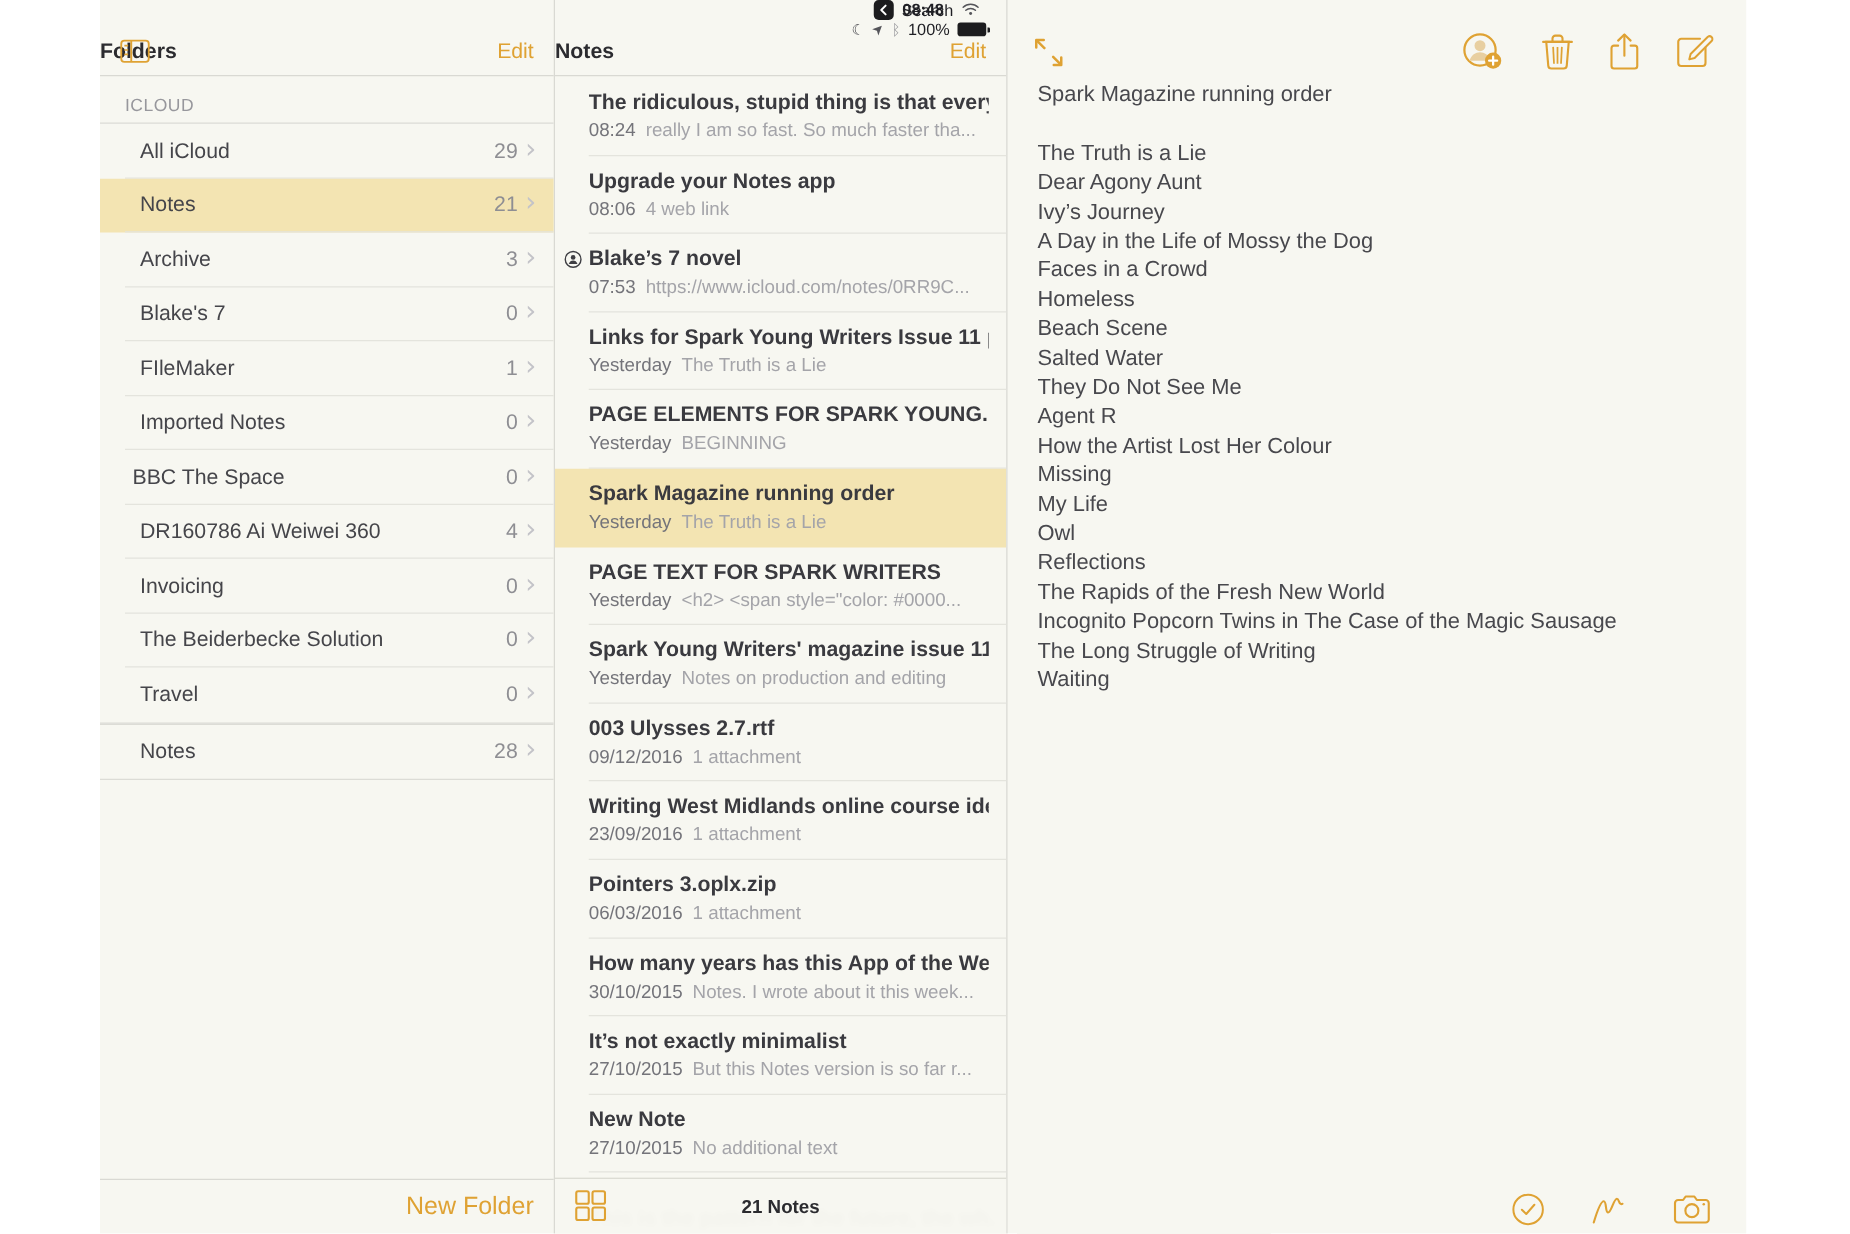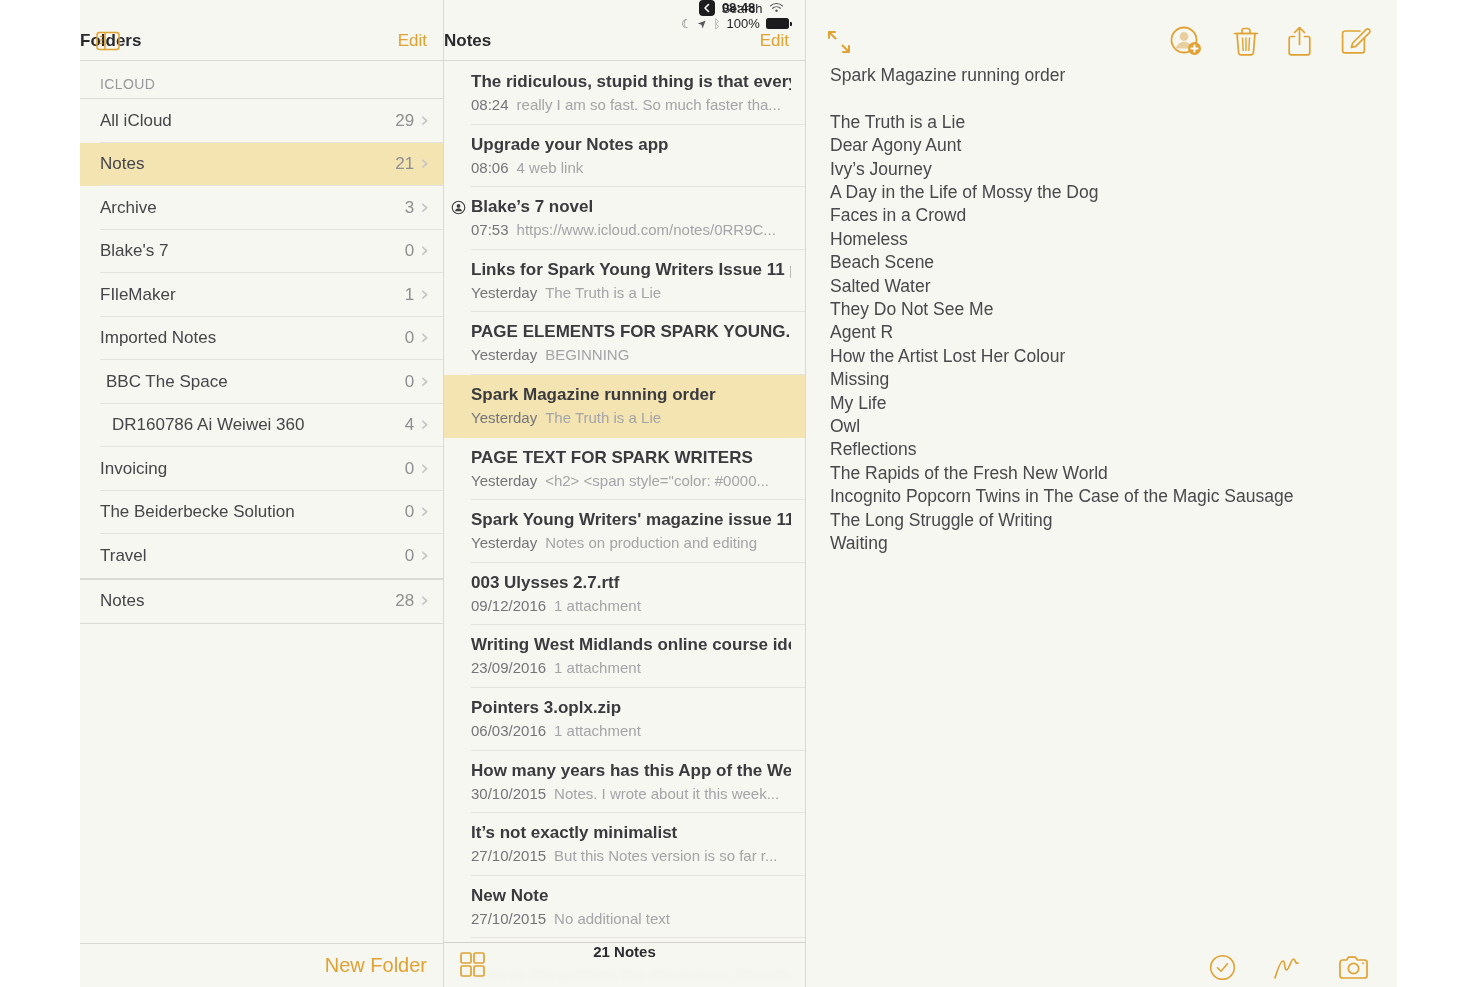--- a/index.html
+++ b/index.html
@@ -32,21 +32,21 @@
                 border-bottom:1px solid #d9d9d3;position:relative;padding:0 16px;box-sizing:border-box;}
   .panel-title{position:absolute;left:0;right:0;text-align:left;font-size:17px;font-weight:700;color:#2b2b2f;}
   .edit-btn{margin-left:auto;font-size:17px;color:#dfa233;z-index:2;}
   .sidebar-toggle{z-index:2;display:flex;align-items:center;}
 
   
   .folder-scroll{position:absolute;top:62px;bottom:44px;left:0;right:0;overflow:hidden;}
   .fsection-header{padding:14px 0 6px 20px;font-size:14px;color:#97979c;letter-spacing:.4px;}
   .fsection-header.second{padding-top:26px;}
   .frows{border-top:1px solid #dcdcd6;border-bottom:1px solid #dcdcd6;}
-  .frow{position:relative;height:43.5px;display:flex;align-items:center;padding-left:20px;box-sizing:border-box;}
+  .frow{position:relative;height:43.5px;display:flex;align-items:center;padding-left:32px;box-sizing:border-box;}
   .frow::after{content:"";position:absolute;left:20px;right:0;bottom:0;height:1px;background:#e4e4dd;}
   .frow:last-child::after{display:none;}
   .frow.ind1{padding-left:26px;}
   .frow.ind2{padding-left:32px;}
   .frow.selected{background:#f3e4b2;}
   .fname{font-size:17px;color:#45454a;}
   .fcount{margin-left:auto;font-size:17px;color:#8e8e93;}
   .chev{color:#c3c3c8;font-size:22px;line-height:1;margin:0 14px 2px 6px;font-family:"DejaVu Sans",sans-serif;}
 
   .folders-footer{position:absolute;left:0;right:0;bottom:0;height:44px;border-top:1px solid #d9d9d3;
@@ -61,21 +61,21 @@
   .nitem.selected::after{display:none;}
   .ntitle{font-size:17px;font-weight:600;color:#3a3a3f;white-space:nowrap;overflow:hidden;line-height:22px;}
   .nsub{display:flex;gap:8px;margin-top:2px;font-size:15px;line-height:20px;white-space:nowrap;overflow:hidden;}
   .ndate{color:#74747a;}
   .nprev{color:#a4a4a9;}
   .shared-badge{position:absolute;left:7px;top:13px;}
   .ghost{position:absolute;left:27px;right:8px;bottom:2px;z-index:1;opacity:.18;
          font-size:17px;font-weight:600;color:#6f6f66;white-space:nowrap;overflow:hidden;filter:blur(.6px);}
   .notes-footer{position:absolute;left:0;right:0;bottom:0;height:44px;z-index:5;
                 background:rgba(247,247,241,.84);-webkit-backdrop-filter:blur(2px);backdrop-filter:blur(2px);
-                border-top:1px solid rgba(190,190,182,.65);display:flex;align-items:flex-start;}
+                border-top:1px solid rgba(190,190,182,.65);display:flex;align-items:center;}
   .gridicon{position:absolute;left:16px;top:9px;}
   .notes-count{width:100%;text-align:center;font-size:15px;font-weight:600;color:#2b2b2f;}
 
   
   .ed-top{position:absolute;top:22px;left:0;right:0;height:42px;}
   .expand{position:absolute;left:20px;top:7px;}
   .ed-tools{position:absolute;right:26px;top:2px;display:flex;align-items:center;gap:28px;}
   .ed-body{position:absolute;top:64px;left:24px;right:16px;font-size:17.5px;line-height:23.4px;color:#48484d;}
   .ed-title{margin-bottom:23.4px;}
   .ed-bottom{position:absolute;right:28px;bottom:6px;display:flex;align-items:center;gap:36px;}

